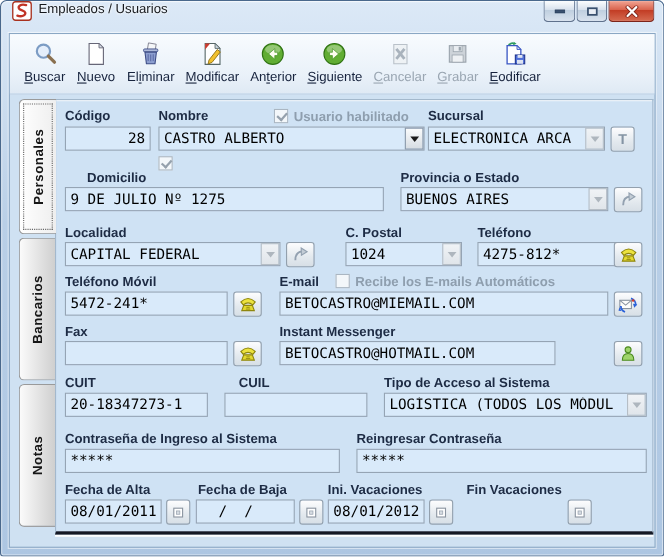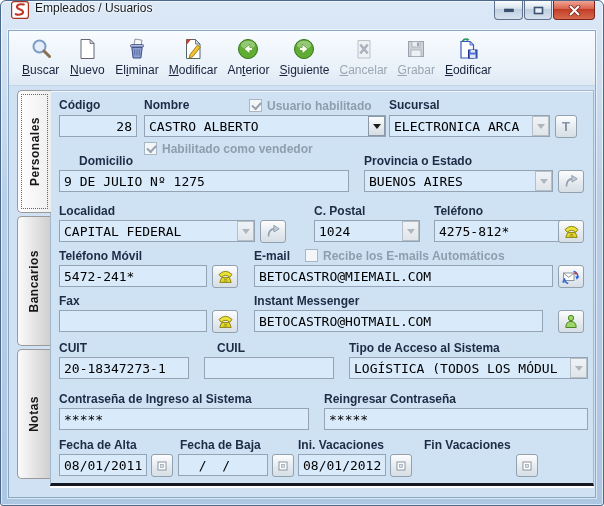--- a/index.html
+++ b/index.html
@@ -239,21 +239,20 @@
           <input class="fld" value="ELECTRONICA ARCA" style="">
           <button class="drop off">
               <span class="tri"></span>
             </button>
         </div>
         <button class="sidebtn sm" style="left:504px;top:24px;">
           <span class="tbt">T</span>
         </button>
 
         <span class="cb checked" style="left:93px;top:51px;"></span>
-        <span class="dlbl" style="left:111px;top:51px;">Habilitado como vendedor</span>
 
         <span class="lbl" style="left:8px;top:63px;padding-left:20px;">Domicilio</span>
         <input class="fld" style="left: 8px; top: 79px; width: 290px;" value="9 DE JULIO Nº 1275">
 
         <span class="lbl" style="left:313px;top:63px;">Provincia o Estado</span>
         <div class="combo" style="left:313px;top:79px;width:189px;">
           <input class="fld" value="BUENOS AIRES" style="">
           <button class="drop off">
               <span class="tri"></span>
             </button>
@@ -327,21 +326,21 @@
         <input class="fld" style="left: 8px; top: 219px; width: 148px;" value="">
         <button class="sidebtn" style="left:161px;top:219px;">
           <svg width="17" height="15" viewBox="0 0 17 15">
             <path d="M2 5.5 Q8.5 -0.8 15 5.5 L12.8 8.2 Q8.5 4.4 4.2 8.2 Z" fill="#ece23e" stroke="#8f860e"></path>
             <path d="M4.6 8.6 h7.8 l1.8 4.8 h-11.4 z" fill="#e3d92f" stroke="#8f860e"></path>
             <path d="M7 10.4 h3 M6.5 12 h4" stroke="#8f860e" stroke-width="0.8"></path>
           </svg>
         </button>
 
         <span class="lbl" style="left:203px;top:203px;">Instant Messenger</span>
-        <input class="fld" style="left: 203px; top: 219px; width: 289px;" value="BETOCASTRO@HOTMAIL.COM">
+        <input class="fld" style="left: 203px; top: 219px; width: 251px;" value="BETOCASTRO@HOTMAIL.COM">
         <button class="sidebtn" style="left:507px;top:219px;">
           <svg width="14" height="15" viewBox="0 0 14 15">
             <circle cx="7" cy="4" r="2.7" fill="#9ed46a" stroke="#4c8a1f"></circle>
             <path d="M1.8 13.5 Q1.8 7.4 7 7.4 Q12.2 7.4 12.2 13.5 Z" fill="#9ed46a" stroke="#4c8a1f"></path>
           </svg>
         </button>
 
         <span class="lbl" style="left:8px;top:250px;">CUIT</span>
         <input class="fld" style="left: 8px; top: 266px; width: 130px;" value="20-18347273-1">
 

